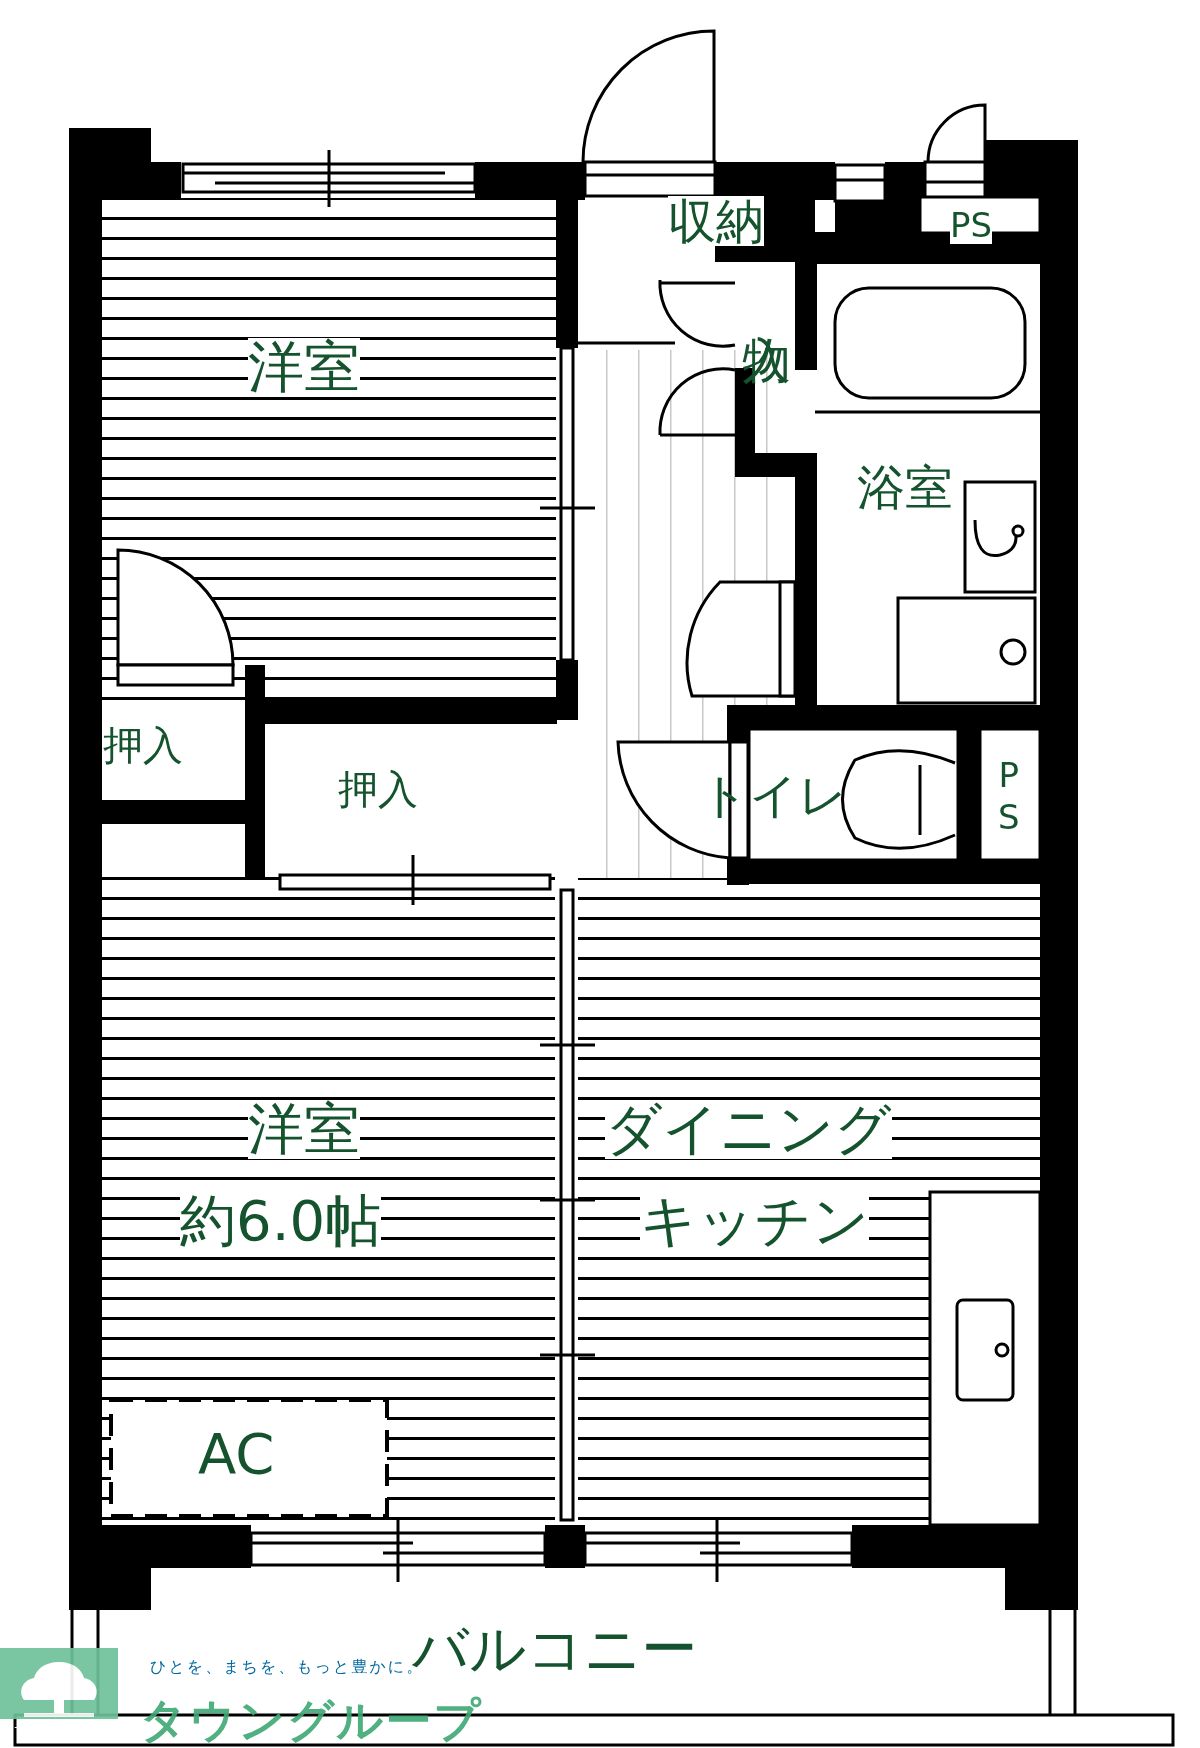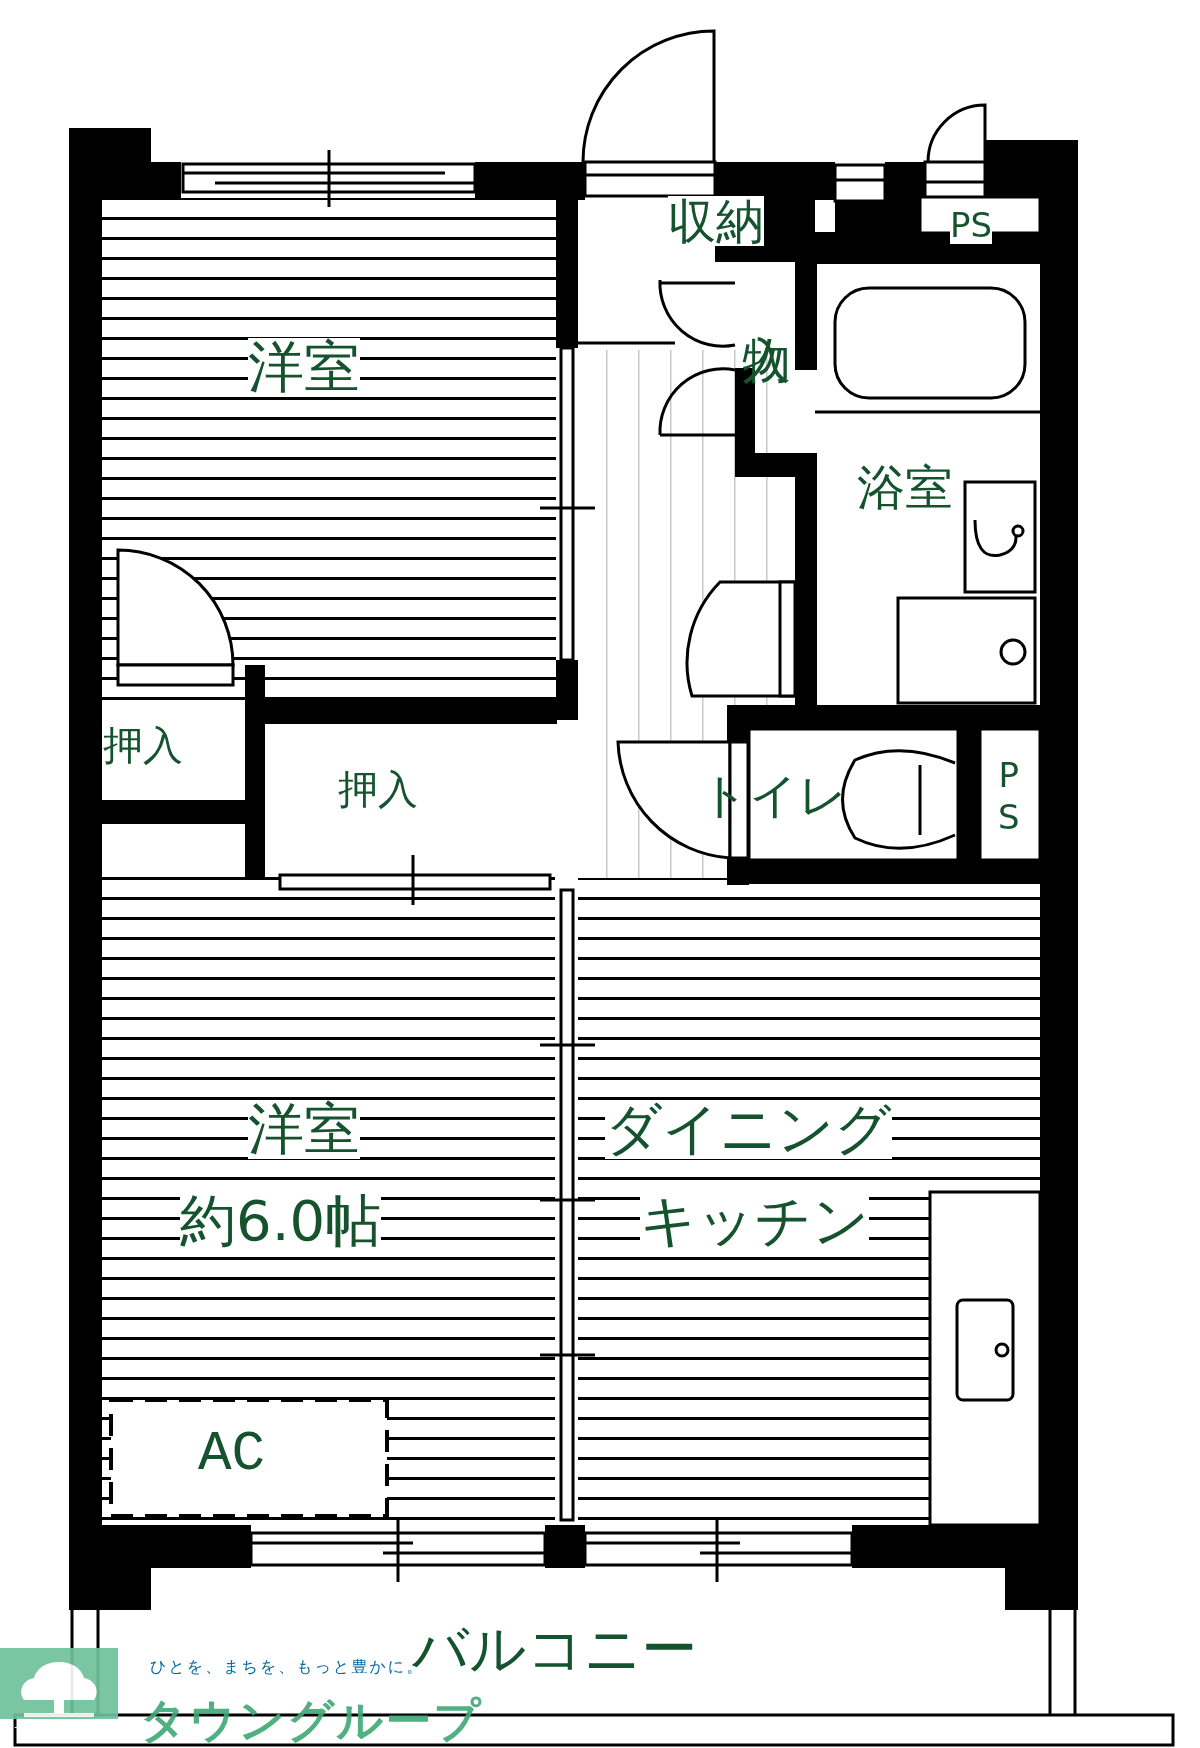--- a/index.html
+++ b/index.html
@@ -198,21 +198,21 @@
 
   <div class="label ps" style="left:950px;top:208px;">PS</div>
   <div class="label ps vert" style="left:990px;top:755px;letter-spacing:2px;">PS</div>
 
   <div class="label room-big" style="left:248px;top:1100px;">洋室</div>
   <div class="label room-big" style="left:180px;top:1192px;">約6.0帖</div>
 
   <div class="label room-big" style="left:640px;top:1192px;">キッチン</div>
   <div class="label room-big" style="left:605px;top:1100px;">ダイニング</div>
 
-  <div class="label room-big" style="left:198px;top:1425px;font-family:Liberation Mono, monospace;">AC</div>
+  <div class="label room-big" style="left:198px;top:1425px;">AC</div>
 
   <div class="label room-big plain" style="left:412px;top:1620px;">バルコニー</div>
 </div>
 
 <div class="logo-box">
   <svg class="logo-tree" viewBox="0 0 90 62" xmlns="http://www.w3.org/2000/svg">
     <path d="M45 4 C30 4 22 12 20 20 C8 22 4 34 10 42 L40 42 L40 56 L50 56 L50 42 L80 42 C86 34 82 22 70 20 C68 12 60 4 45 4 Z" fill="#ffffff"></path>
     <rect x="10" y="55" width="70" height="4" fill="#ffffff"></rect>
   </svg>
   <div class="logo-en">TOWN GROUP</div>

